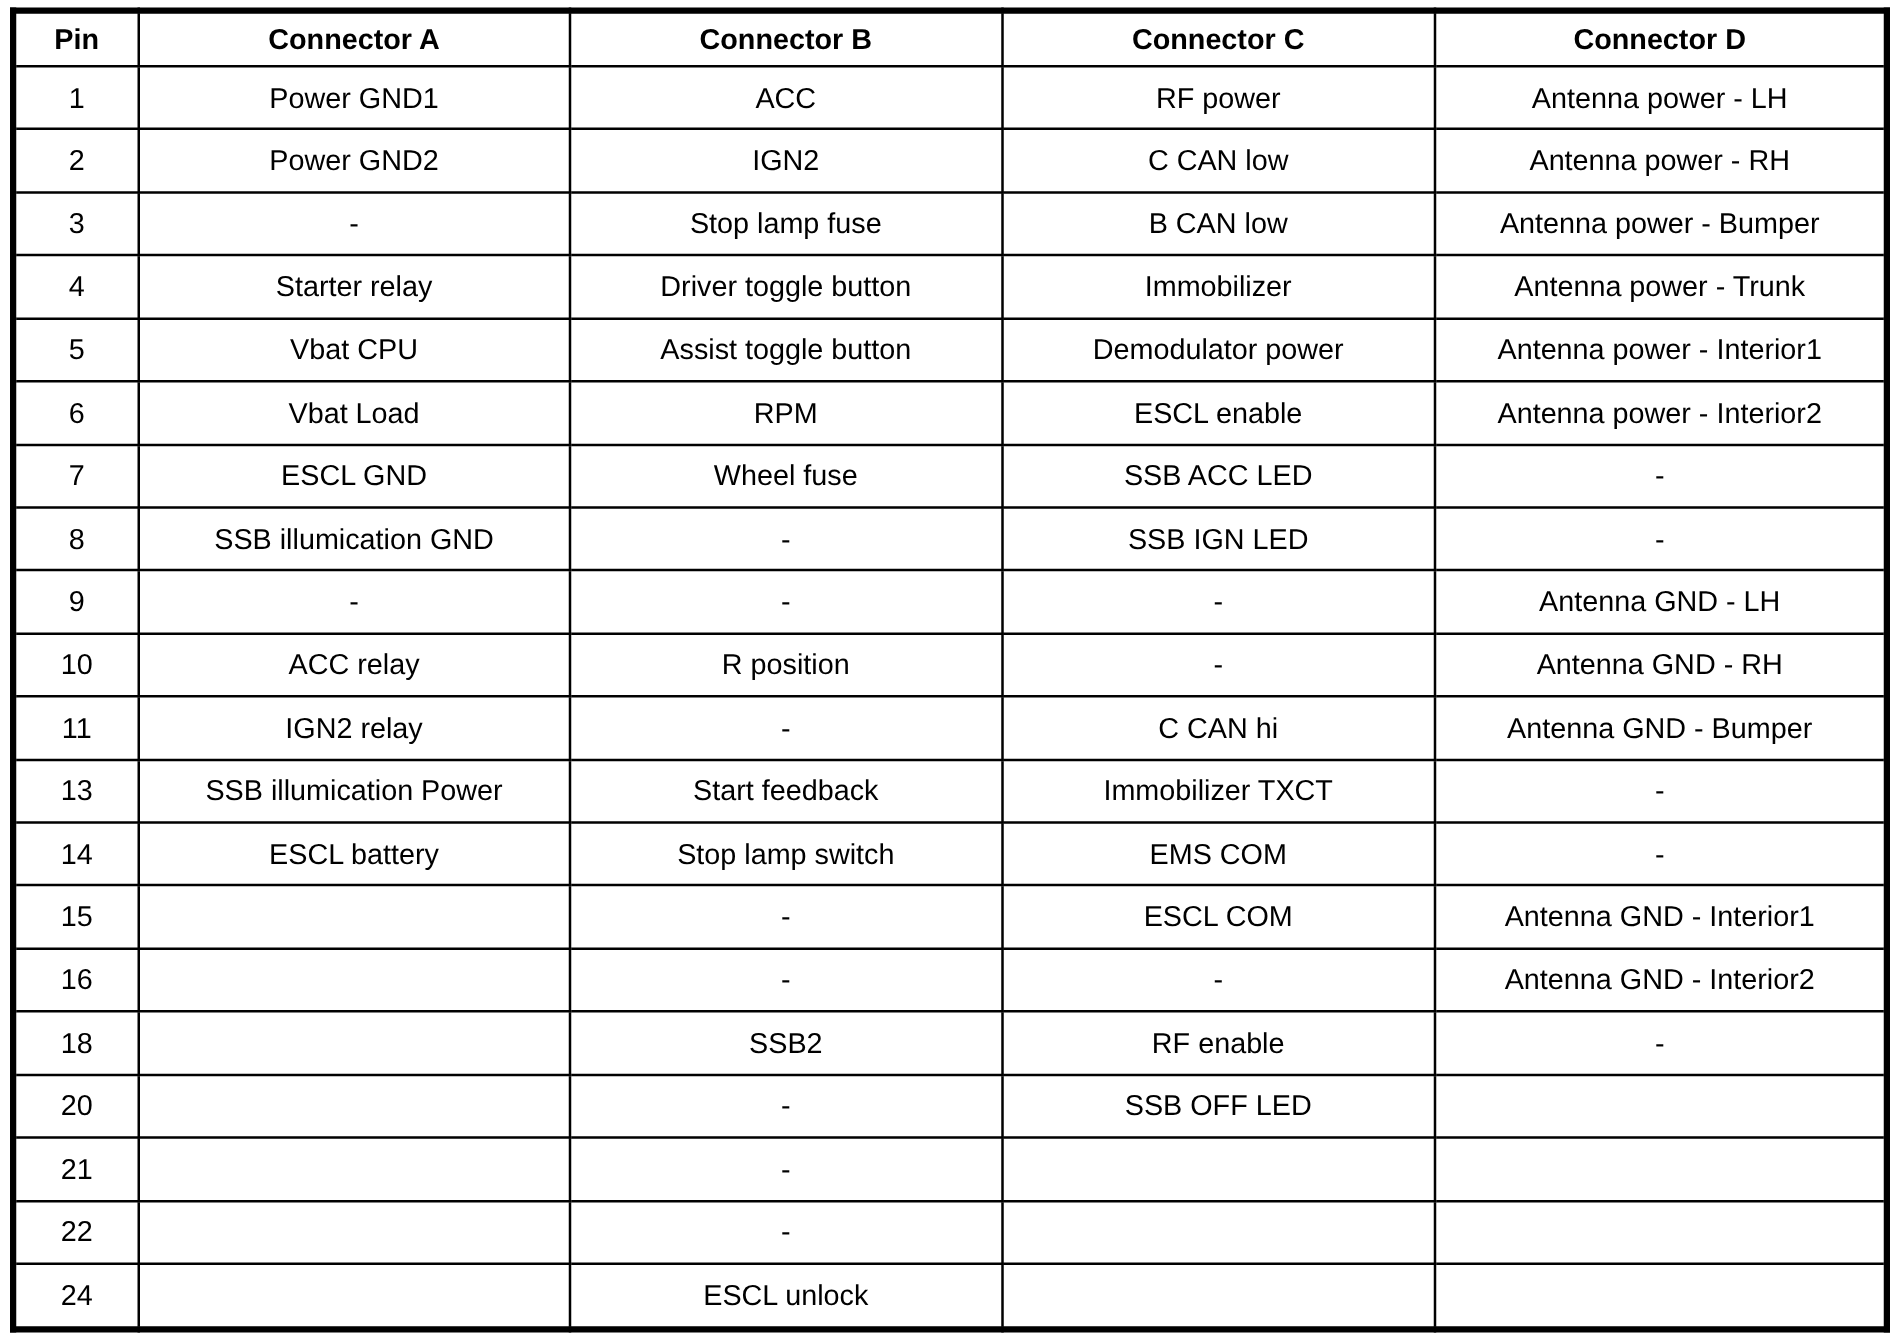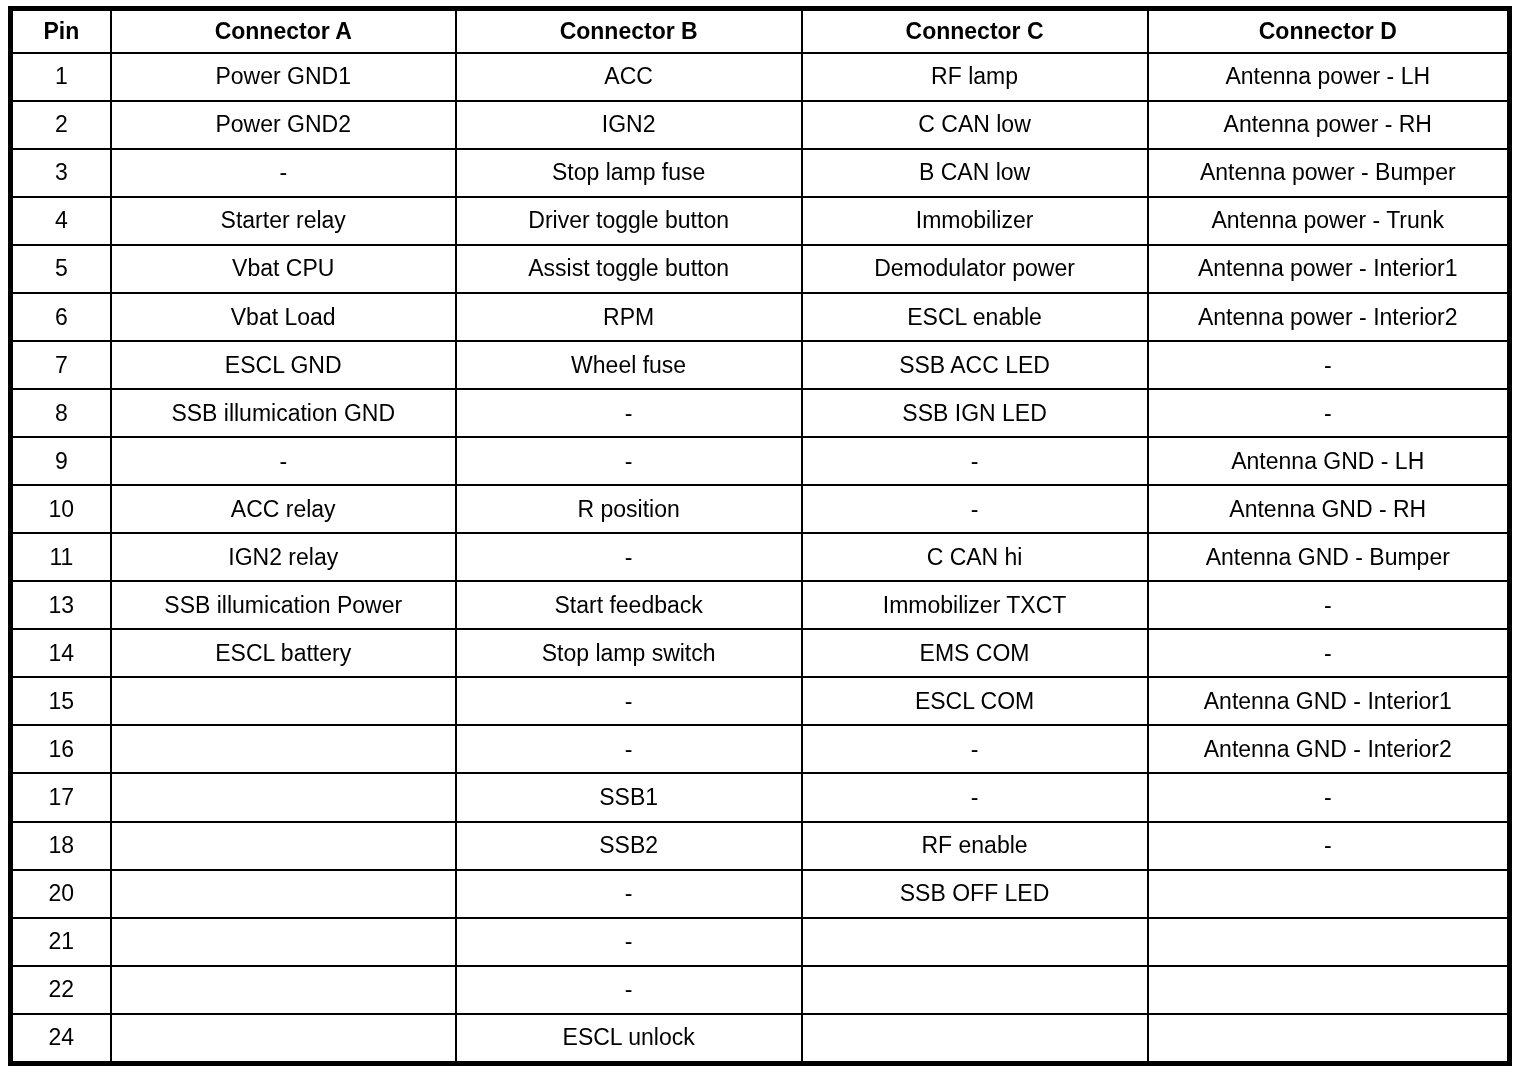--- a/index.html
+++ b/index.html
@@ -67,21 +67,21 @@
         <th>Connector B</th>
         <th>Connector C</th>
         <th>Connector D</th>
       </tr>
     </thead>
     <tbody id="pinout-body">
         <tr>
           <td>1</td>
           <td>Power GND1</td>
           <td>ACC</td>
-          <td>RF lamp</td>
+          <td>RF power</td>
           <td>Antenna power - LH</td>
         </tr>
         <tr>
           <td>2</td>
           <td>Power GND2</td>
           <td>IGN2</td>
           <td>C CAN low</td>
           <td>Antenna power - RH</td>
         </tr>
         <tr>
@@ -169,27 +169,20 @@
           <td>Antenna GND - Interior1</td>
         </tr>
         <tr>
           <td>16</td>
           <td></td>
           <td>-</td>
           <td>-</td>
           <td>Antenna GND - Interior2</td>
         </tr>
         <tr>
-          <td>17</td>
-          <td></td>
-          <td>SSB1</td>
-          <td>-</td>
-          <td>-</td>
-        </tr>
-        <tr>
           <td>18</td>
           <td></td>
           <td>SSB2</td>
           <td>RF enable</td>
           <td>-</td>
         </tr>
         <tr>
           <td>20</td>
           <td></td>
           <td>-</td>

